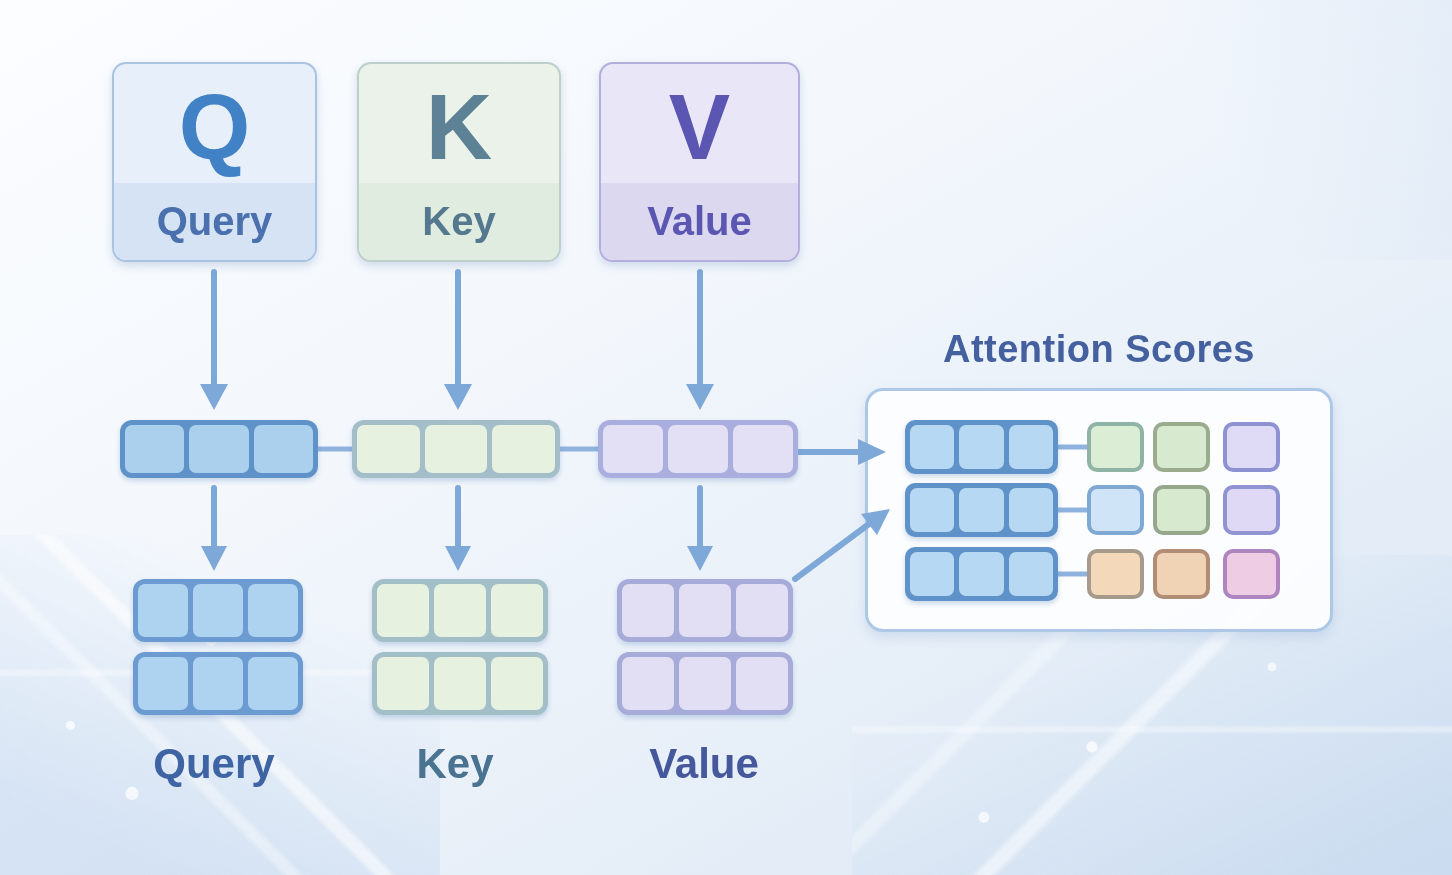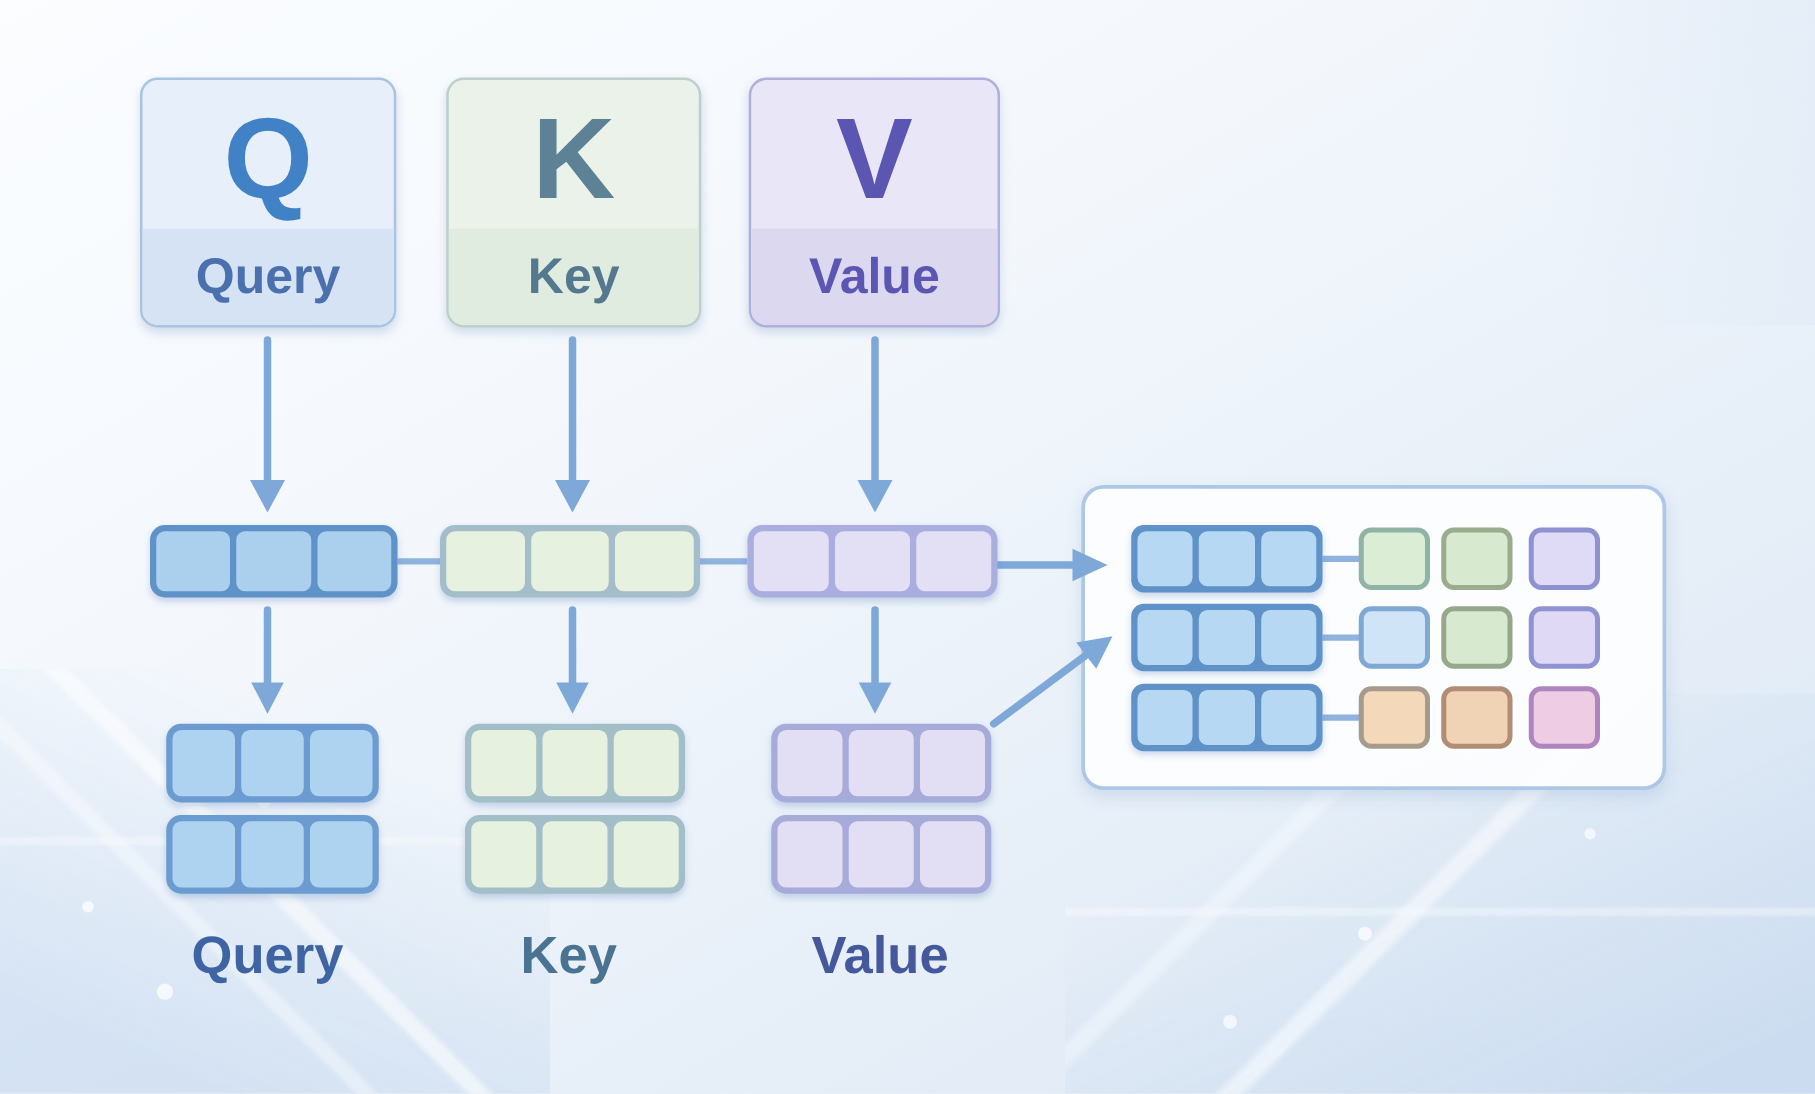--- a/index.html
+++ b/index.html
@@ -187,20 +187,21 @@
   <div class="strip" style="left: 617px; top: 652px; width: 176px; height: 63px; background-color: rgb(166, 171, 217); --cell: #e2def4;">
     <div class="cell"></div>
     <div class="cell"></div>
     <div class="cell"></div>
   </div>
 
   <div class="blabel" style="left: 134px; top: 740px; width: 160px; color: rgb(62, 100, 164);">Query</div>
   <div class="blabel" style="left: 375px; top: 740px; width: 160px; color: rgb(74, 115, 145);">Key</div>
   <div class="blabel" style="left: 624px; top: 740px; width: 160px; color: rgb(70, 88, 156);">Value</div>
 
+  <div class="panel-title" style="color: rgb(68, 96, 158);">Attention Scores</div>
 
   <div class="strip" style="left: 905px; top: 420px; width: 153px; height: 54px; border-radius: 10px; background-color: rgb(94, 146, 200); --cell: #b7d8f2;">
     <div class="cell"></div>
     <div class="cell"></div>
     <div class="cell"></div>
   </div>
   <div class="sq" style="left: 1087px; top: 422px; background-color: rgb(220, 237, 214); border-color: rgb(143, 179, 164);"></div>
   <div class="sq" style="left: 1153px; top: 422px; background-color: rgb(215, 233, 207); border-color: rgb(154, 171, 142);"></div>
   <div class="sq" style="left: 1223px; top: 422px; background-color: rgb(223, 218, 245); border-color: rgb(142, 146, 210);"></div>
 

